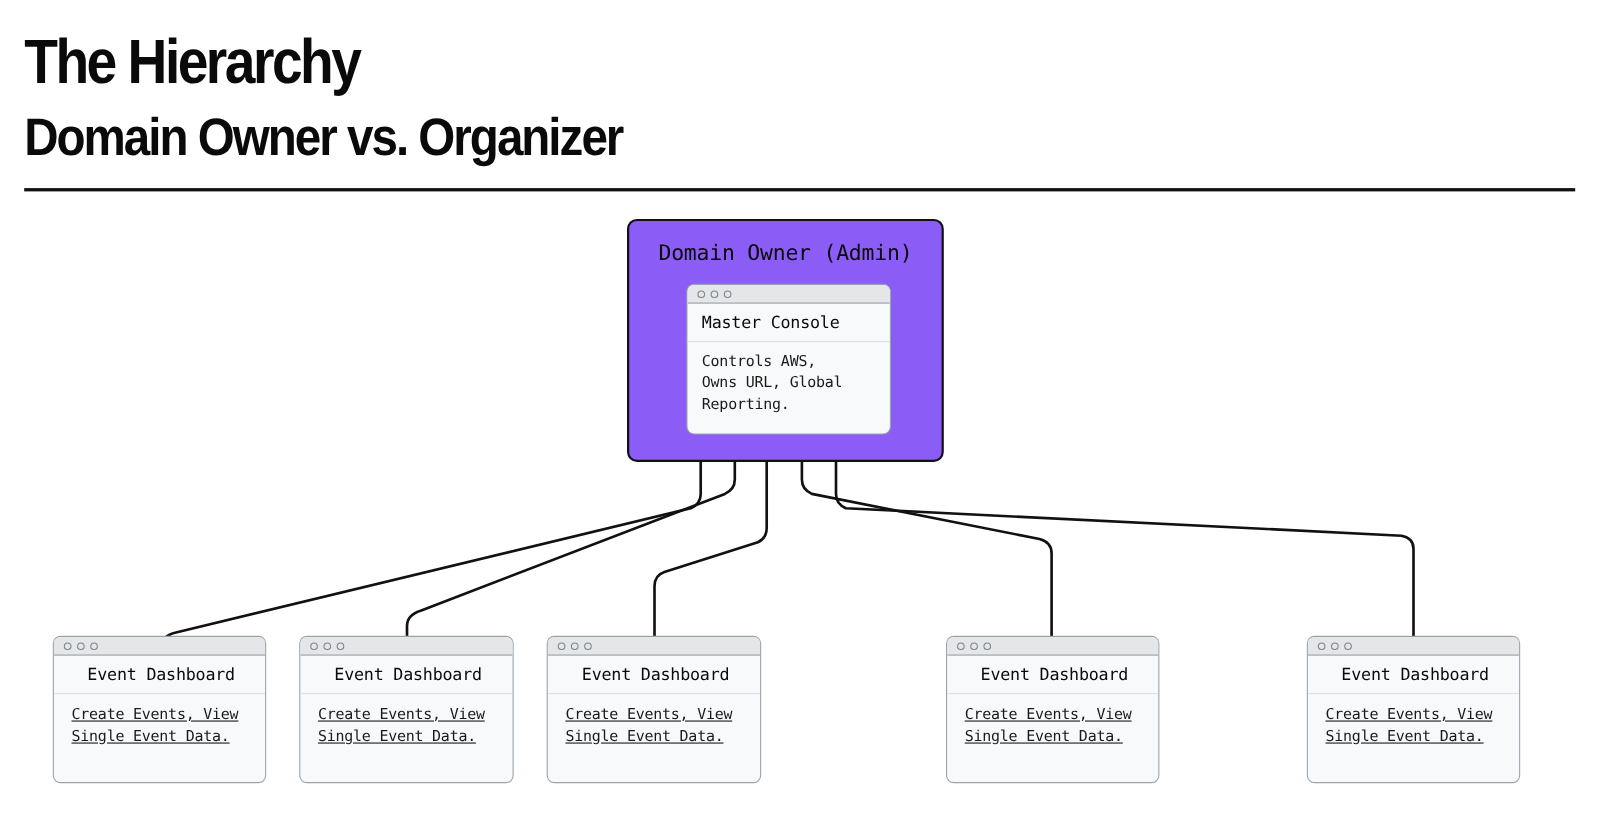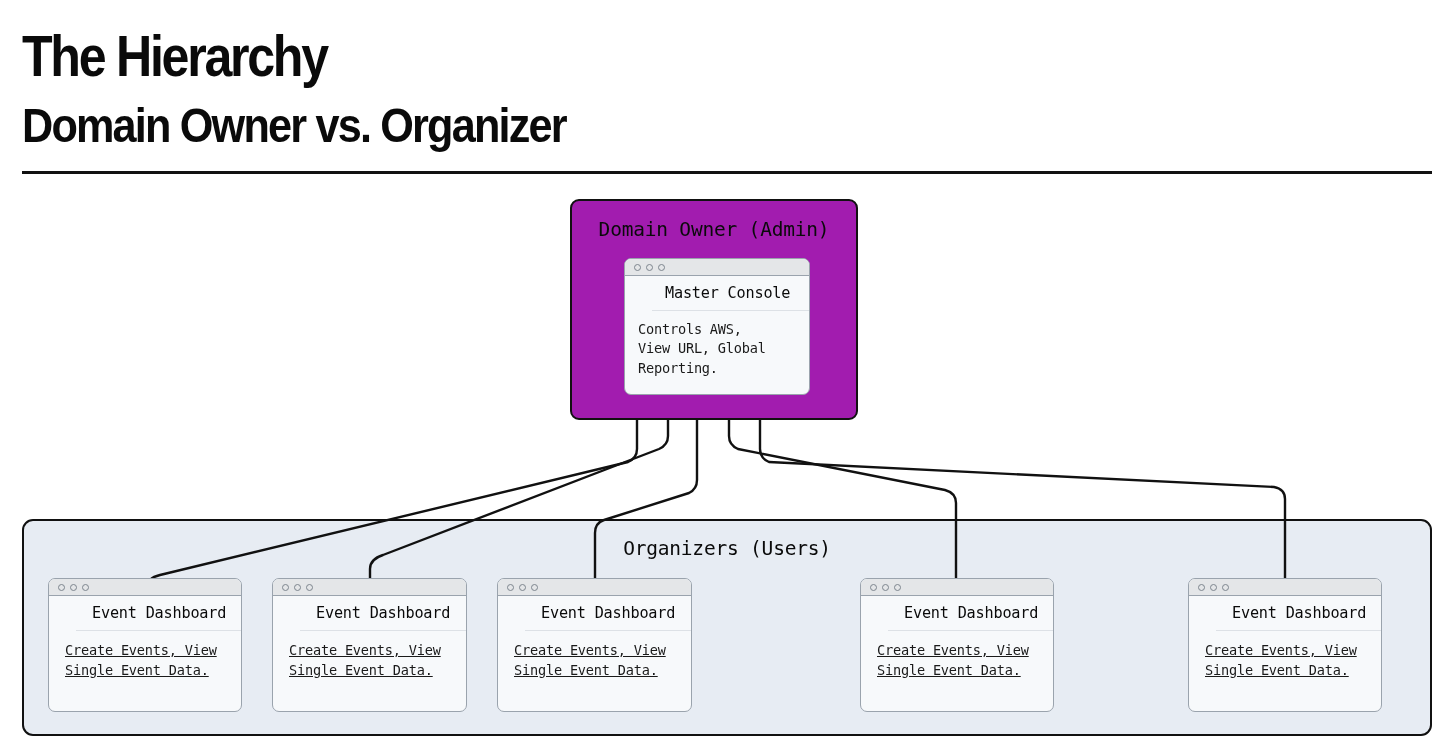--- a/index.html
+++ b/index.html
@@ -85,21 +85,21 @@
     z-index: 3;
   }
 
   
   .parent-node {
     position: absolute;
     left: 570px;
     top: 199px;
     width: 288px;
     height: 221px;
-    background: #a21caf;
+    background: #8b5cf6;
     border: 2.5px solid #111111;
     border-radius: 9px;
     z-index: 4;
   }
 
   .parent-title {
     position: absolute;
     top: 17px;
     left: 0;
     width: 100%;
@@ -136,21 +136,20 @@
     background: transparent;
   }
 
   .win-head {
     padding: 9px 14px 9px 14px;
     font-size: 16px;
     color: #0a0a0a;
     letter-spacing: -0.2px;
     border-bottom: 1.2px solid #dde1e6;
     white-space: nowrap;
-    margin-left: 27px;
   }
 
   .win-body {
     padding: 11px 14px 12px 14px;
     font-size: 14.2px;
     line-height: 1.42;
     color: #1a1a1a;
     letter-spacing: -0.2px;
     white-space: pre-line;
   }
@@ -192,43 +191,40 @@
   }
 
   
   .child-card {
     position: absolute;
     top: 578px;
     width: 194px;
     height: 134px;
     z-index: 5;
   }
-  .child-card .win-head { font-size: 15.2px; padding: 8px 13px 8px 16px; }
+  .child-card .win-head { font-size: 15.2px; padding: 8px 13px 8px 16px; text-align: center; }
   .child-card .win-body { font-size: 13.6px; padding: 10px 13px 10px 16px; line-height: 1.45; text-decoration: underline; }
 
   .child-0 { left: 48px;   width: 194px; }
   .child-1 { left: 272px;  width: 195px; }
   .child-2 { left: 497px;  width: 195px; }
   .child-3 { left: 860px;  width: 194px; }
   .child-4 { left: 1188px; width: 194px; }
 </style>
 </head>
 <body>
 
 <div class="header">
   <div class="title-main">The Hierarchy</div>
   <div class="title-sub">Domain Owner vs. Organizer</div>
   <div class="header-rule"></div>
 </div>
 
 <div class="diagram">
 
-  <div class="organizers">
-    <div class="organizers-title">Organizers (Users)</div>
-  </div>
 
   <svg class="connector-layer" width="1456" height="744" viewBox="0 0 1456 744">
     <g fill="none" stroke="#111111" stroke-width="2.4" stroke-linecap="butt" stroke-linejoin="round">
 
       <path d="M 637,420 L 637,449 Q 637,458 628,462 L 160,575 Q 147,578 147,588 L 147,598"></path>
 
       <path d="M 668,420 L 668,436 Q 668,445 659,449 L 383,555 Q 370,559 370,569 L 370,598"></path>
 
       <path d="M 697,420 L 697,480 Q 697,489 689,493 L 604,520 Q 595,523 595,533 L 595,598"></path>
 
@@ -242,21 +238,21 @@
     <div class="parent-title">Domain Owner (Admin)</div>
 
     <div class="win-card console-card">
       <div class="win-bar">
         <span class="win-dot"></span>
         <span class="win-dot"></span>
         <span class="win-dot"></span>
       </div>
       <div class="win-head">Master Console</div>
       <div class="win-body">Controls AWS,
-View URL, Global
+Owns URL, Global
 Reporting.</div>
     </div>
   </div>
 
   <div class="win-card child-card child-0">
     <div class="win-bar">
       <span class="win-dot"></span>
       <span class="win-dot"></span>
       <span class="win-dot"></span>
     </div>

